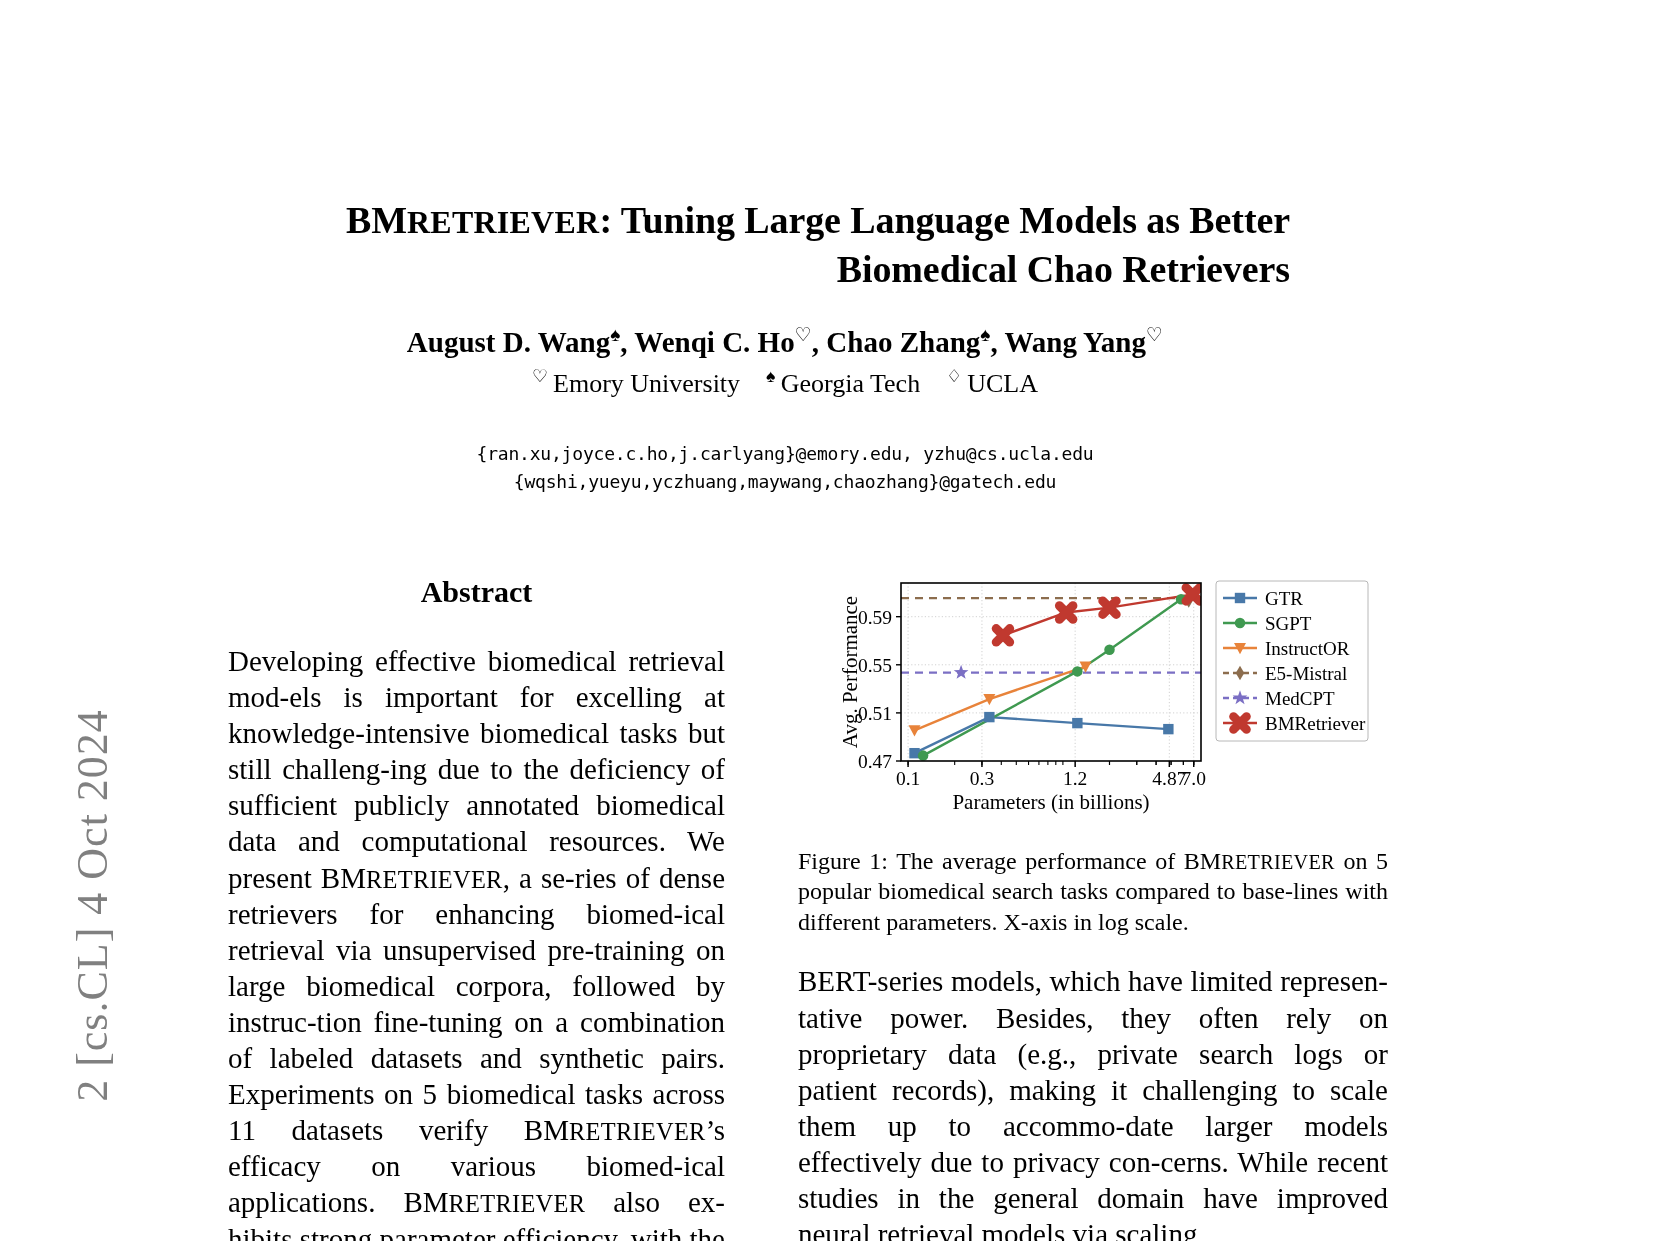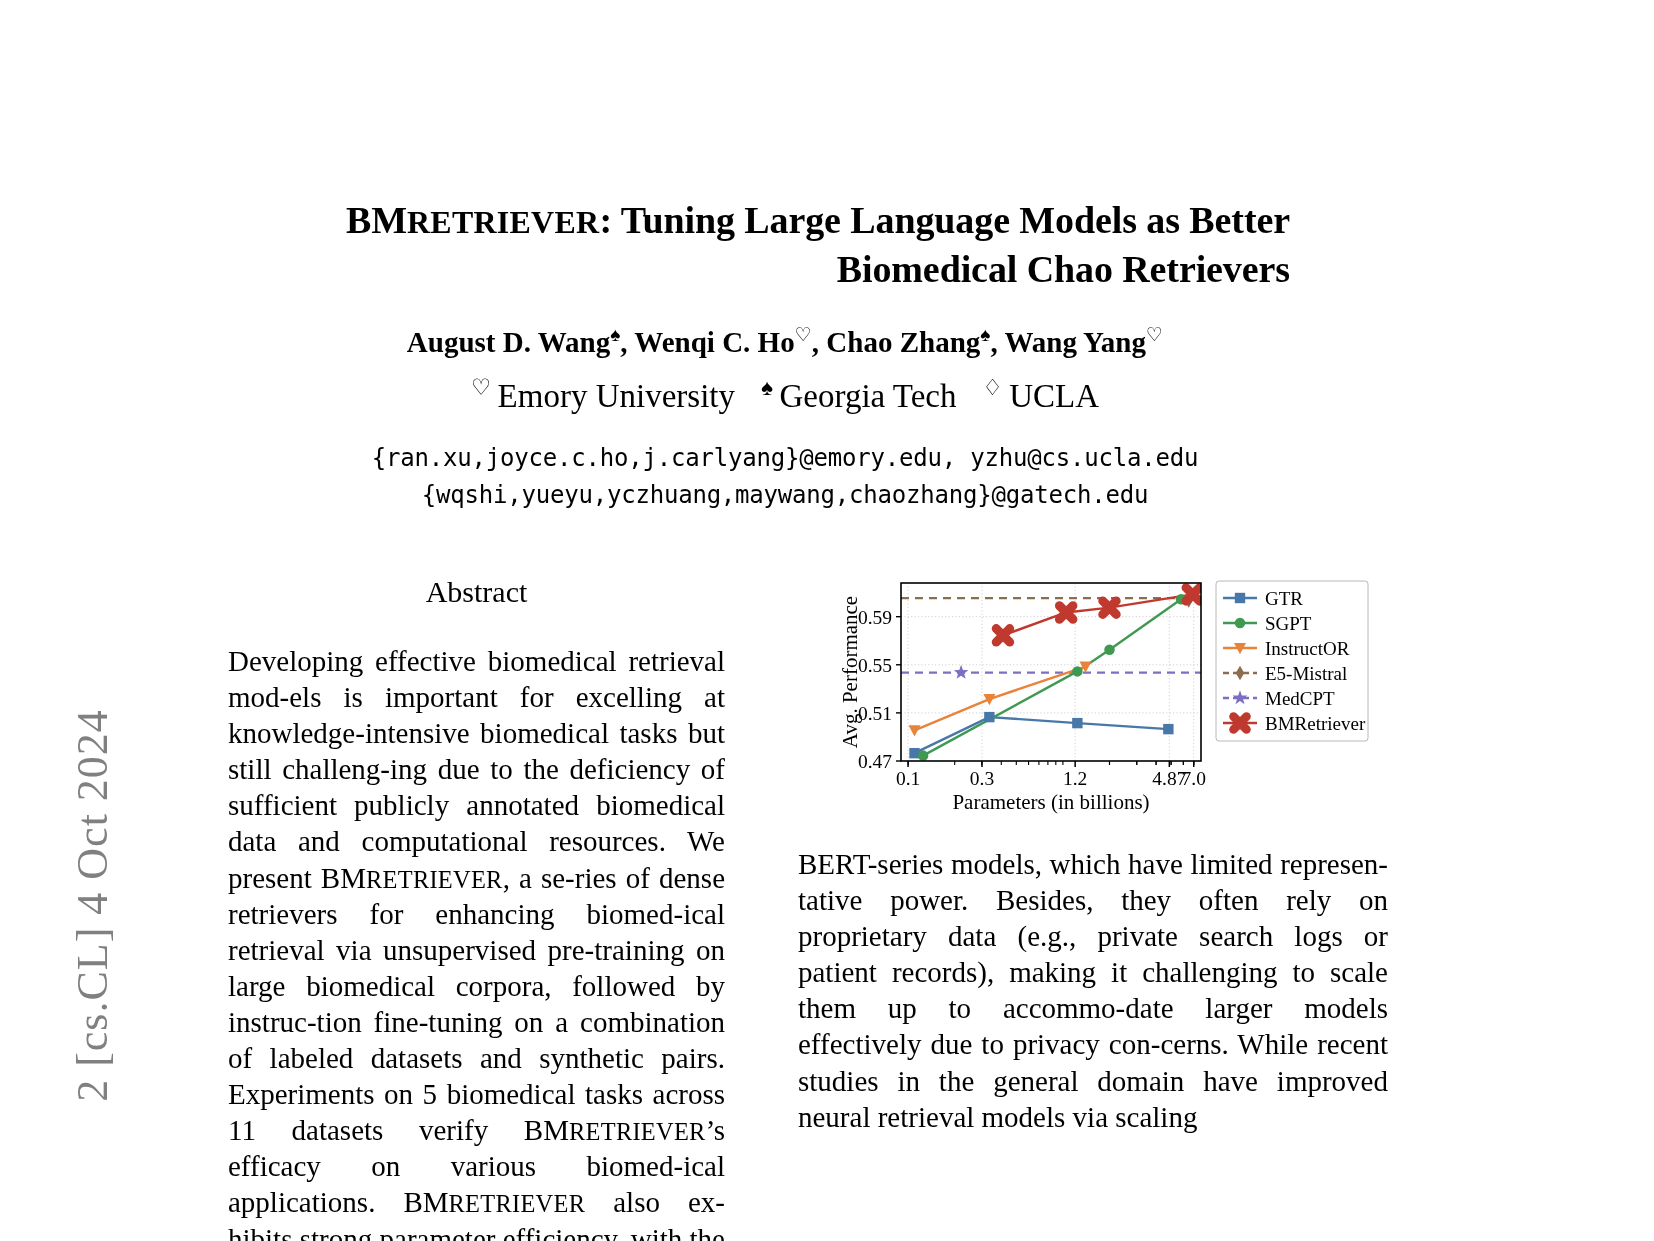--- a/index.html
+++ b/index.html
@@ -77,39 +77,39 @@
     vertical-align: super;
     font-weight: normal;
   }
   .sup-star {
     font-size: 0.66em;
     vertical-align: super;
     color: #4a4ad0;
     font-weight: normal;
   }
   .affil-line {
-    font-size: 33px;
+    font-size: 26px;
     font-weight: normal;
     line-height: 1.45;
-    margin-top: 10px;
+    margin-top: 2px;
   }
   .affil-line .sym {
     font-size: 0.68em;
     vertical-align: super;
   }
   .affil-gap { display: inline-block; width: 26px; }
 
   .email-block {
     position: absolute;
     left: 280px;
     top: 440px;
     width: 1010px;
     text-align: center;
     font-family: "DejaVu Sans Mono", "Liberation Mono", monospace;
-    font-size: 24px;
+    font-size: 18px;
     line-height: 1.55;
     letter-spacing: -0.2px;
   }
 
   
   .col-left {
     position: absolute;
     left: 228px;
     top: 575px;
     width: 497px;
@@ -117,21 +117,21 @@
   .col-right {
     position: absolute;
     left: 798px;
     top: 575px;
     width: 590px;
   }
 
   .section-head {
     text-align: center;
     font-size: 30px;
-    font-weight: normal;
+    font-weight: bold;
     margin-bottom: 34px;
   }
 
   .body-text {
     font-size: 29px;
     line-height: 1.245;
     text-align: justify;
     text-justify: inter-word;
     hyphens: manual;
   }
@@ -304,17 +304,18 @@
             <line x1="425" y1="148" x2="459" y2="148" stroke="#c0392f" stroke-width="2.3" stroke-dasharray="none"></line>
             <g>
               <line x1="435.5" y1="141.5" x2="448.5" y2="154.5" stroke="#c0392f" stroke-width="8.611199999999998" stroke-linecap="round"></line>
               <line x1="435.5" y1="154.5" x2="448.5" y2="141.5" stroke="#c0392f" stroke-width="8.611199999999998" stroke-linecap="round"></line>
             </g>
             <text x="467" y="155" font-family="&quot;Liberation Serif&quot;, serif" font-size="19px" fill="#000">BMRetriever</text>
           </g>
         </svg>
     </div>
 
+    <div class="caption" id="figCaption">Figure 1: The average performance of <span>BM</span><span class="sc" style="text-transform:uppercase;">Retriever</span> on 5 popular biomedical search tasks compared to base-lines with different parameters. X-axis in log scale.</div>
 
     <div class="body-text" style="margin-top:26px;">BERT-series models, which have limited represen-tative power. Besides, they often rely on proprietary data (e.g., private search logs or patient records), making it challenging to scale them up to accommo-date larger models effectively due to privacy con-cerns. While recent studies in the general domain have improved neural retrieval models via scaling</div>
   </div>
 
 </div>
 
 </body></html>

